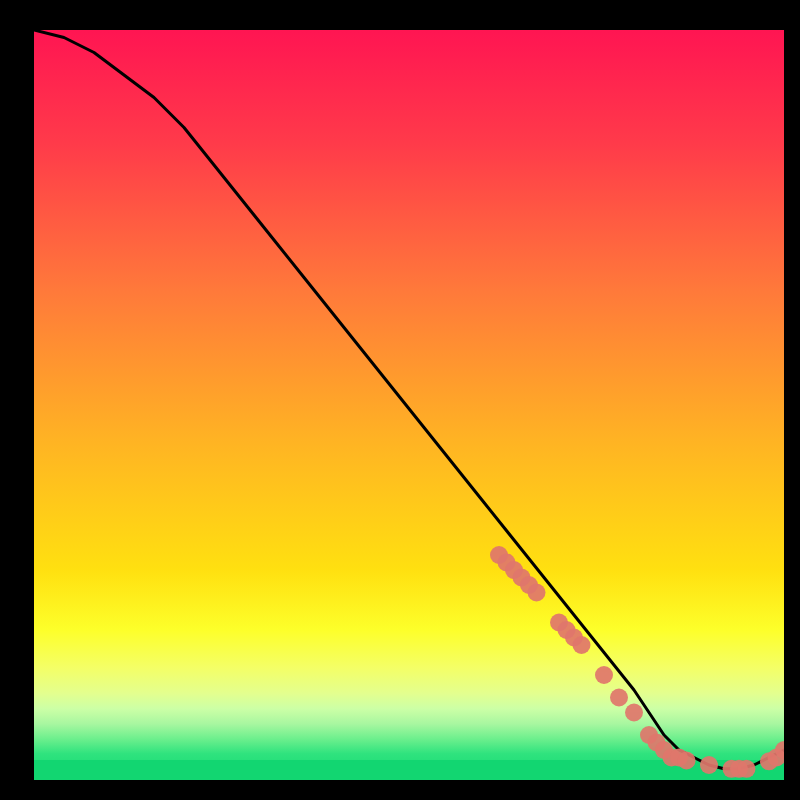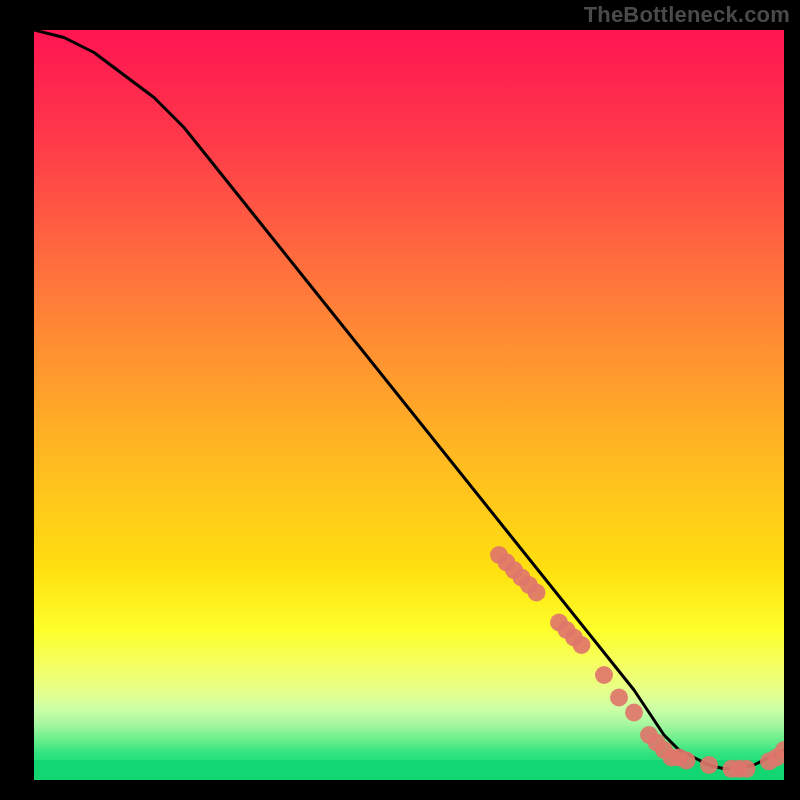--- a/index.html
+++ b/index.html
@@ -30,21 +30,20 @@
   svg {
     position: absolute;
     top: 0;
     left: 0;
   }
 </style>
 </head>
 <body>
 
 <div class="frame">
-  <div class="watermark">TheBottleneck.com</div>
 
   <svg id="chart-svg" width="800" height="800" viewBox="0 0 800 800">
     <defs>
 
       <linearGradient id="heat" x1="0" y1="0" x2="0" y2="1">
         <stop offset="0.00" stop-color="#ff1552"></stop>
         <stop offset="0.15" stop-color="#ff3a4a"></stop>
         <stop offset="0.35" stop-color="#ff7a3a"></stop>
         <stop offset="0.55" stop-color="#ffb423"></stop>
         <stop offset="0.72" stop-color="#ffe010"></stop>

